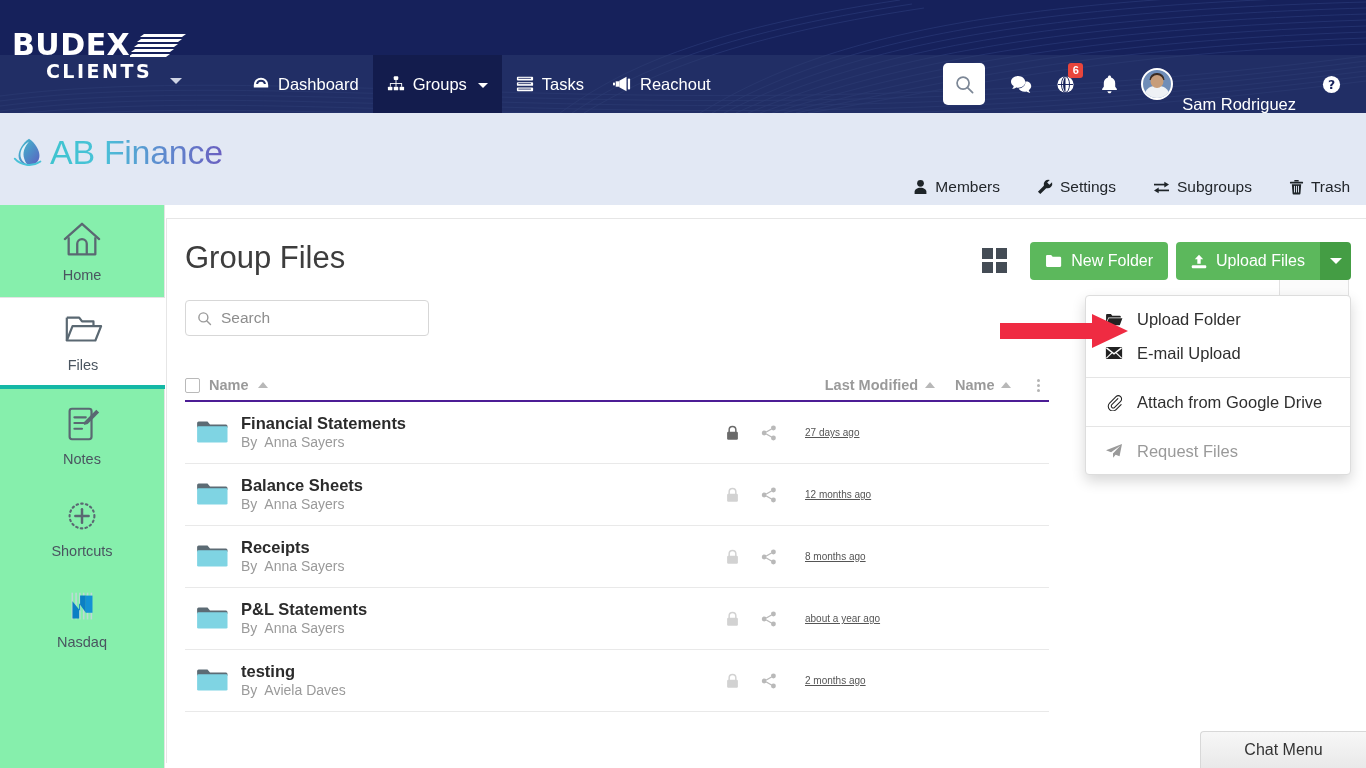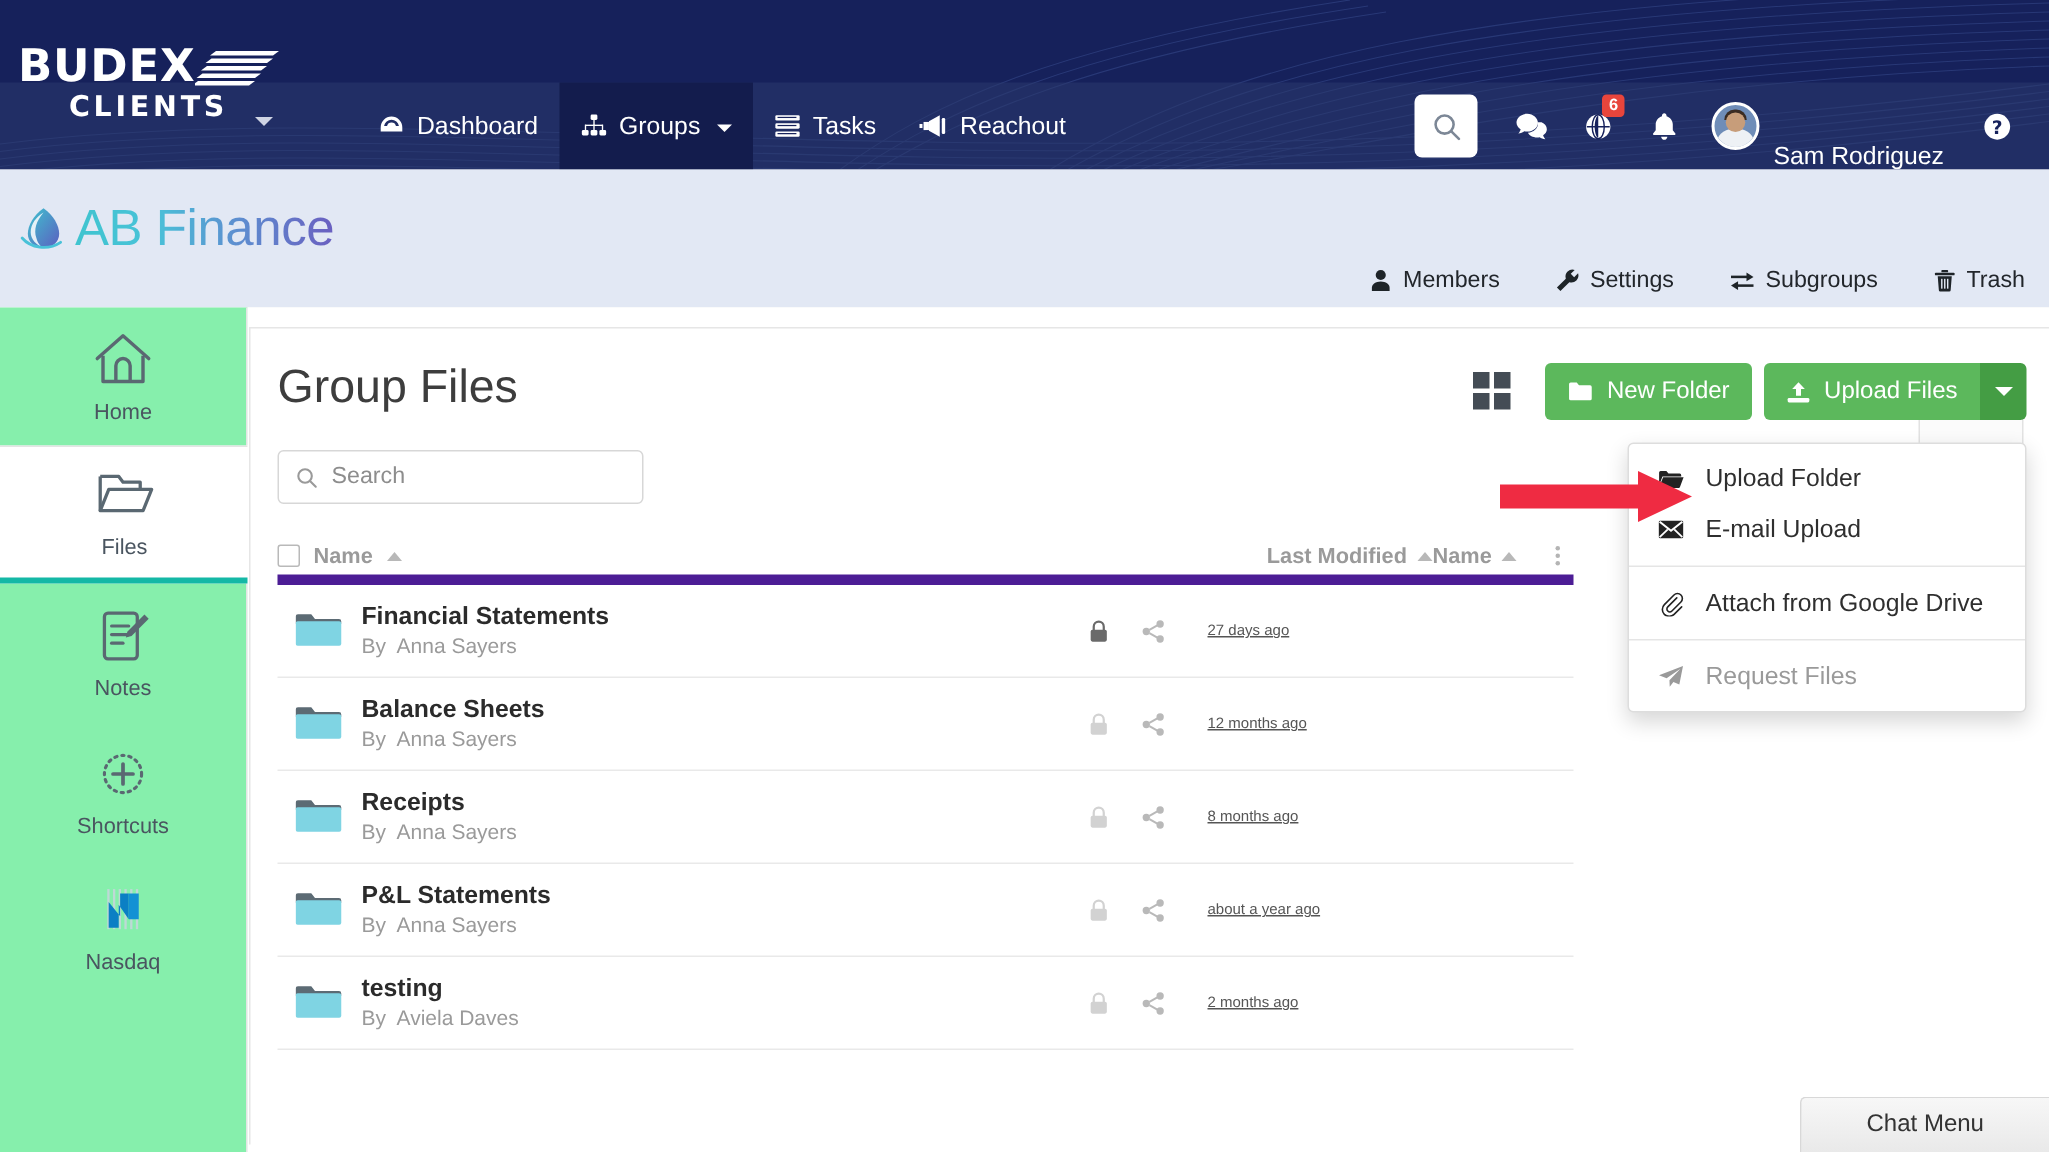--- a/index.html
+++ b/index.html
@@ -190,25 +190,25 @@
   .searchfield input {
     border: none; outline: none; font-size: 15.5px; color: #555;
     font-family: "Liberation Sans", sans-serif; width: 190px; background: transparent;
   }
   .searchfield input::placeholder { color: #8d8d8d; }
 
   
   .table { position: absolute; left: 18px; top: 139px; width: 864px; }
   .thead {
     display: flex; align-items: center; height: 32px;
-    border-bottom: 7px solid #4c1d95; color: #9a9a9a;
-    font-size: 14.5px; font-weight: bold;
+    border-bottom: 2px solid #4c1d95; color: #9a9a9a;
+    font-size: 14.5px; font-weight: bold; margin-top: 12px;
   }
   .th-name { display: flex; align-items: center; gap: 9px; flex: 1; }
-  .th-mod { width: 150px; display: flex; align-items: center; gap: 7px; justify-content: flex-end; }
+  .th-mod { width: 150px; display: flex; align-items: center; gap: 7px; justify-content: center; }
   .th-size { width: 72px; display: flex; align-items: center; gap: 6px; }
   .th-dots { width: 22px; display: flex; flex-direction: column; align-items: center; gap: 2px; cursor: pointer; }
   .th-dots span { width: 3px; height: 3px; border-radius: 50%; background: #b4b4b4; }
   .sortcaret {
     width: 0; height: 0; border-left: 5px solid transparent;
     border-right: 5px solid transparent; border-bottom: 6px solid #b8b8b8;
   }
   .cbox {
     width: 15px; height: 15px; border: 1.5px solid #b9b9b9; border-radius: 2px;
     background: #fff; cursor: pointer;

